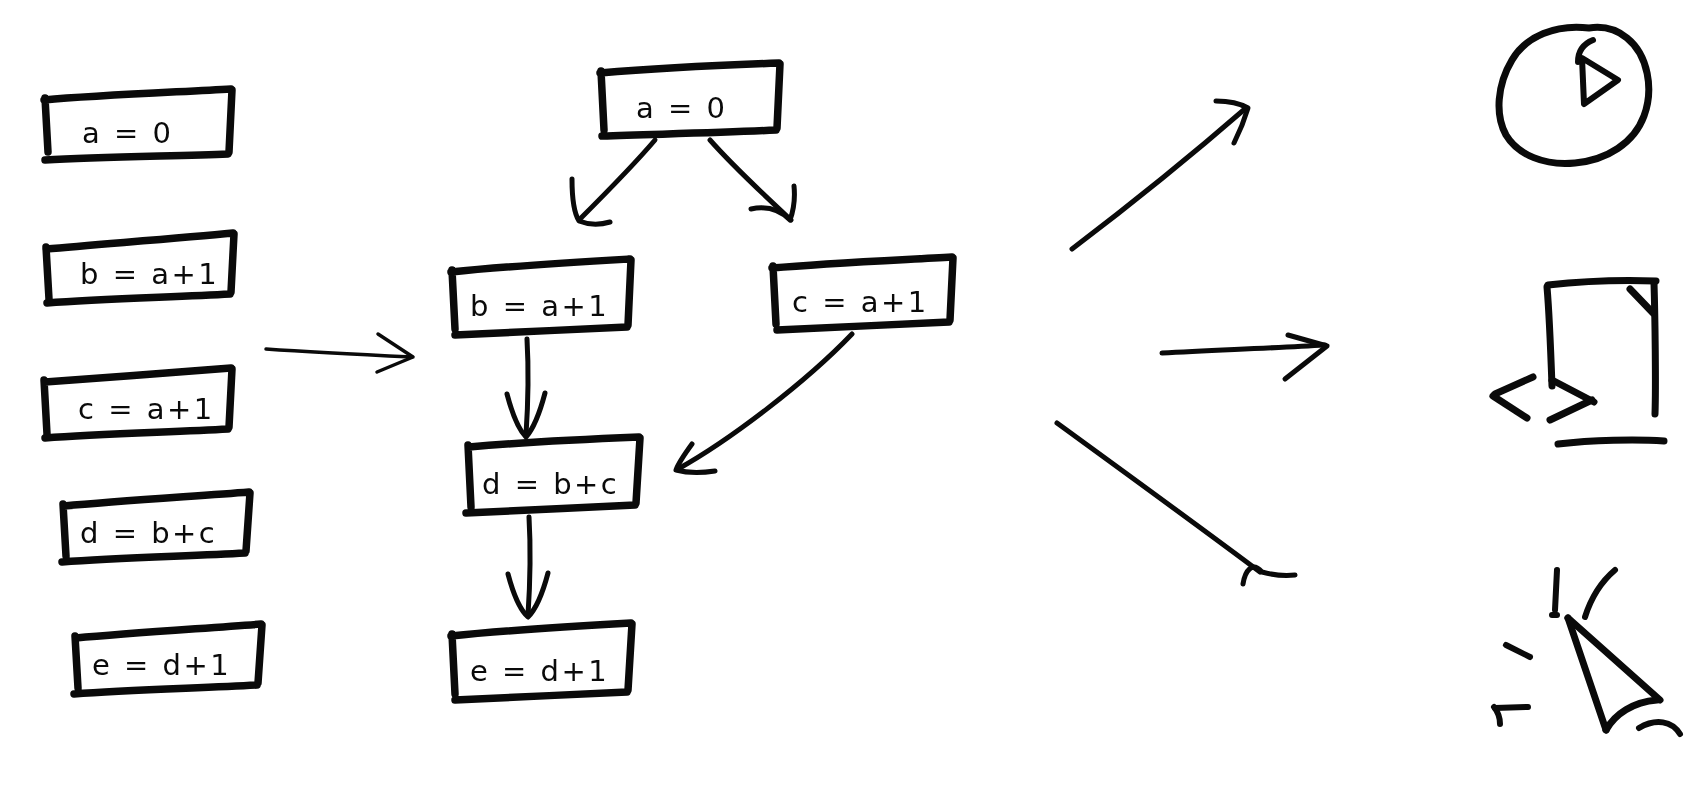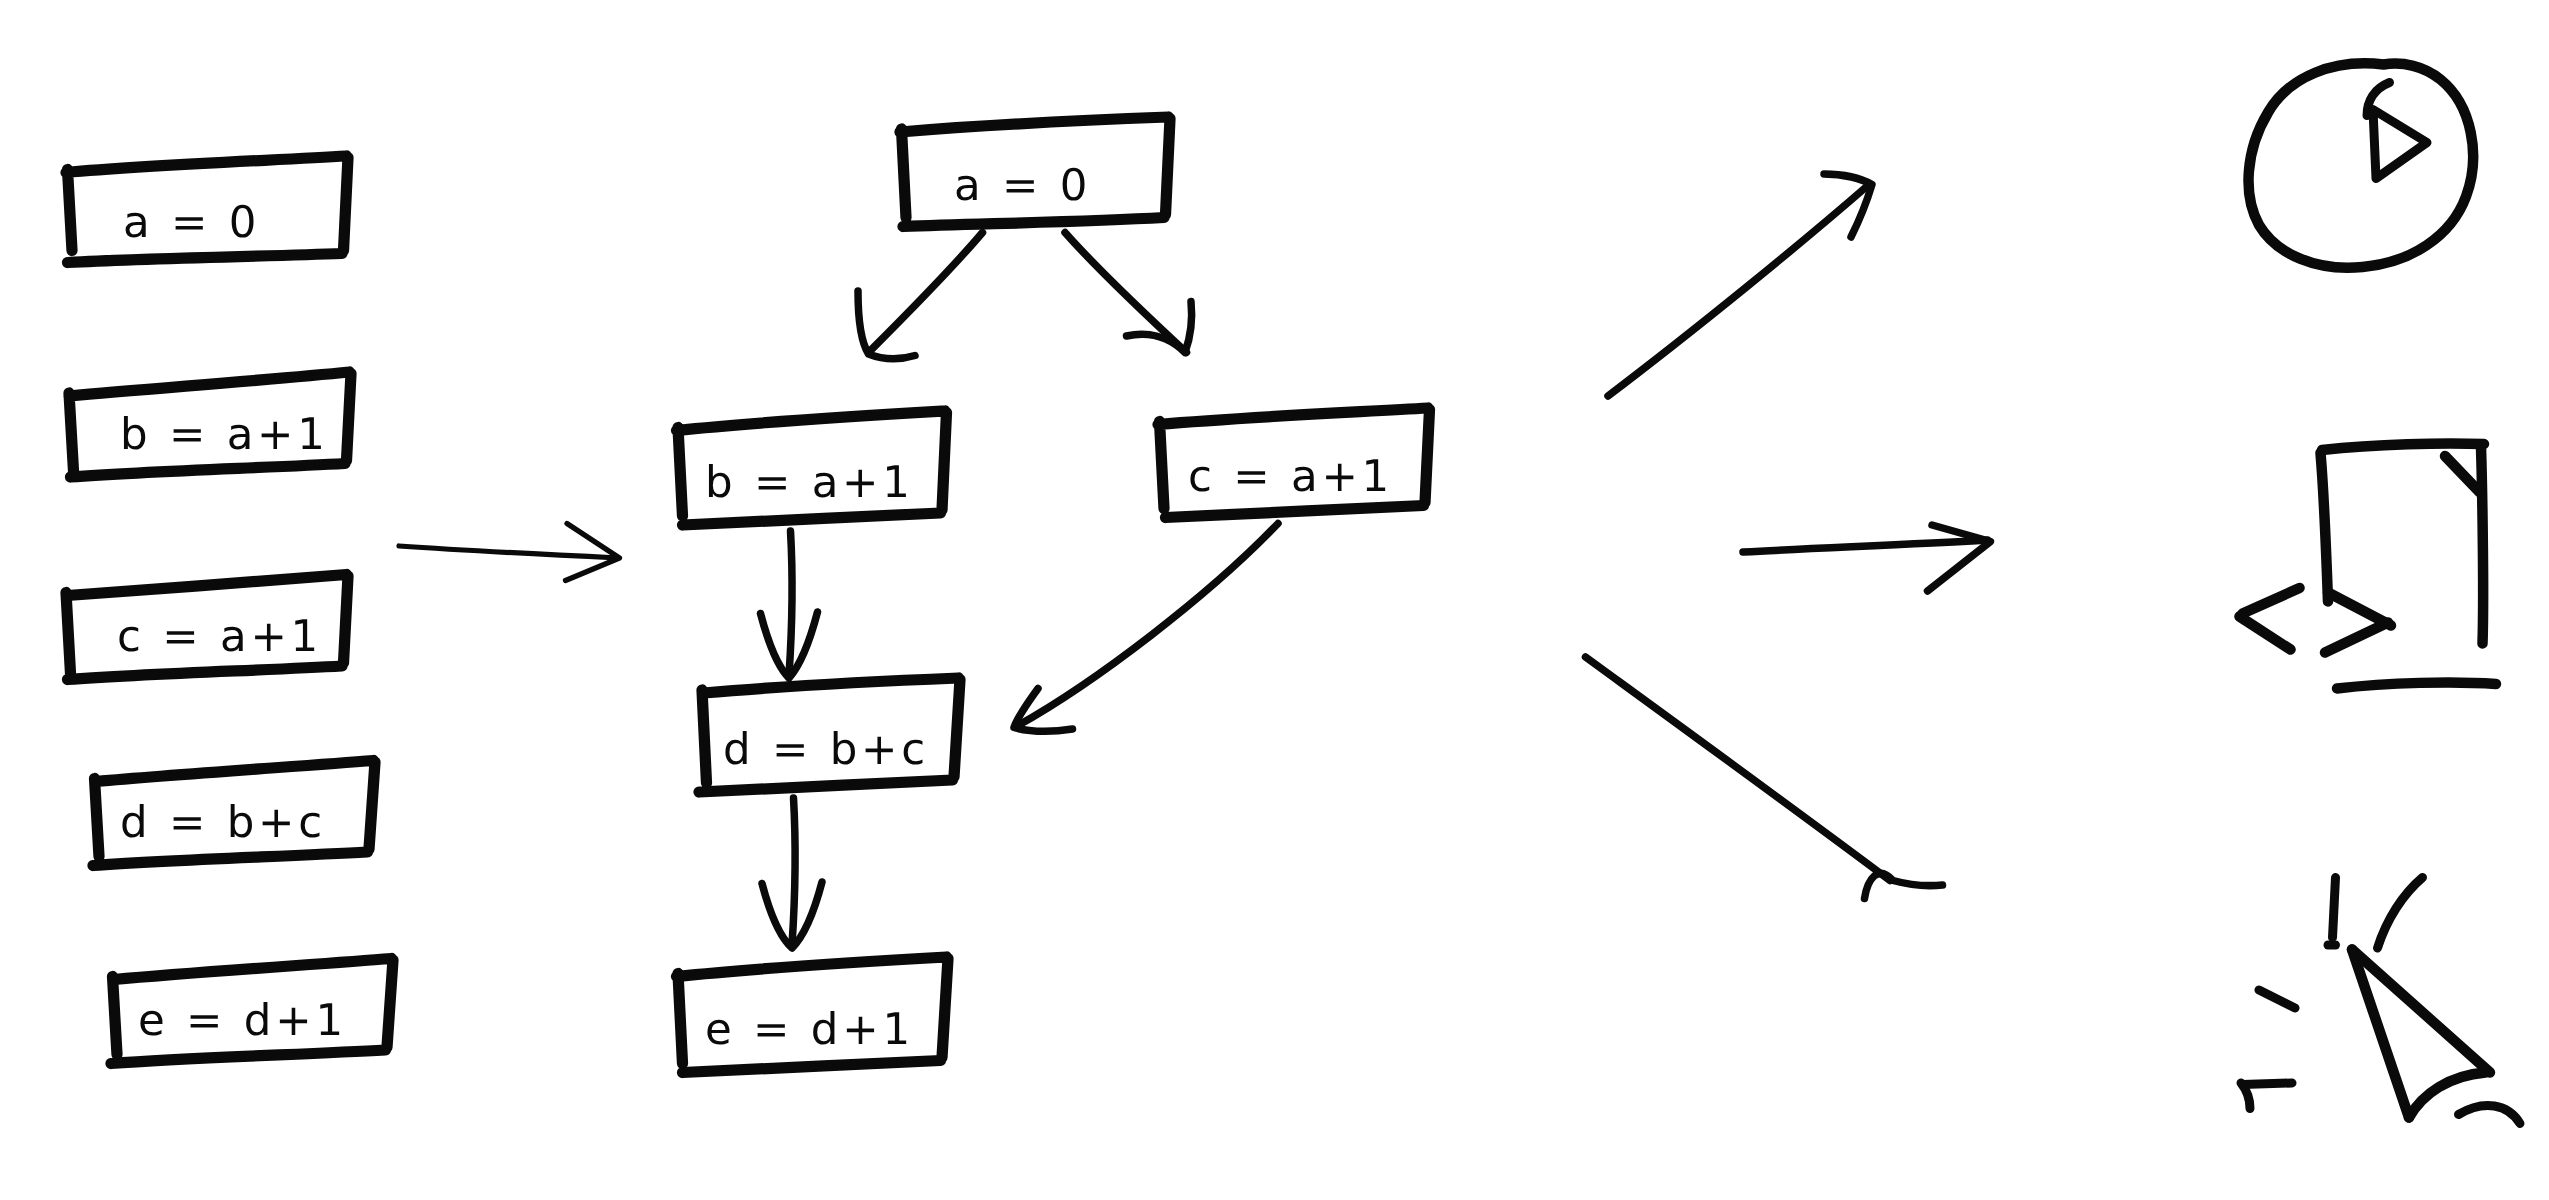--- a/index.html
+++ b/index.html
@@ -13,21 +13,20 @@
     height: 800px;
     overflow: hidden;
     font-family: "DejaVu Sans", sans-serif;
     position: relative;
   }
   #board {
     position: absolute;
     inset: 0;
     width: 1699px;
     height: 702px;
-    margin-top: 15px;
   }
   .node-text {
     font-family: "DejaVu Sans", sans-serif;
     font-size: 29px;
     letter-spacing: 2.5px;
     fill: #0a0a0a;
   }
   .ink {
     fill: none;
     stroke: #0a0a0a;

